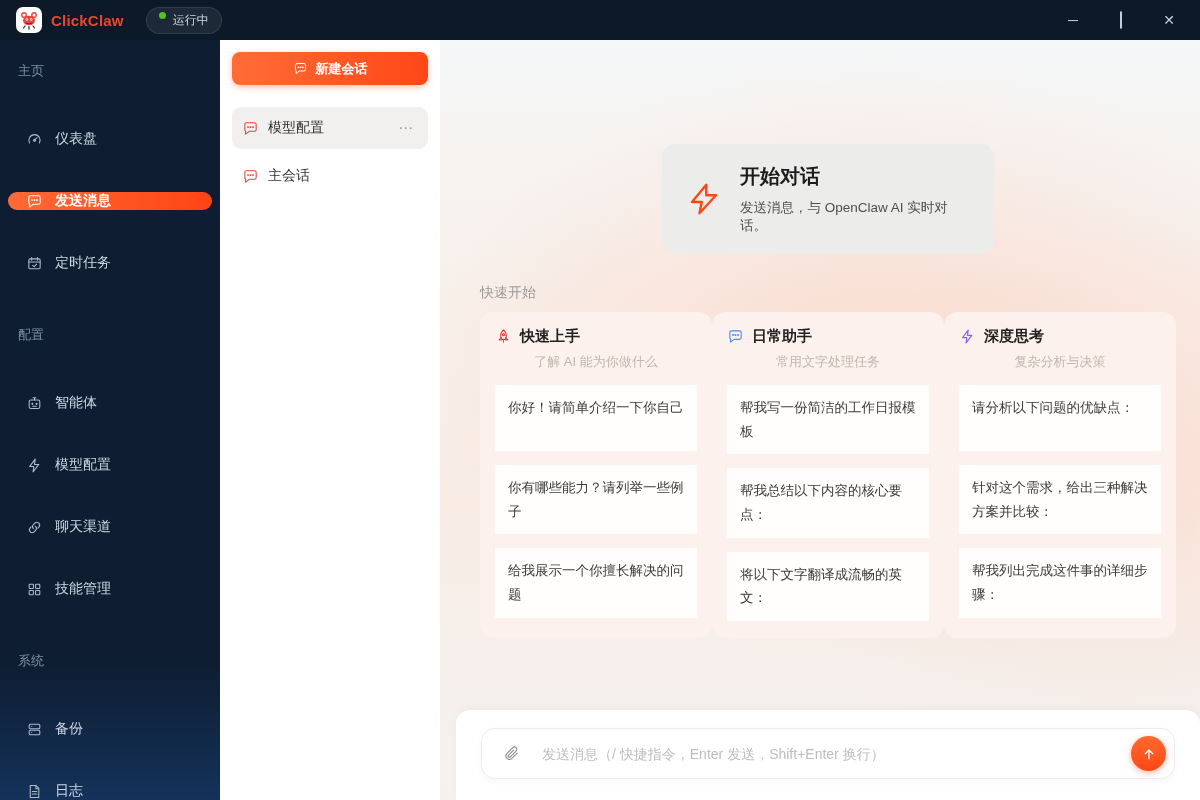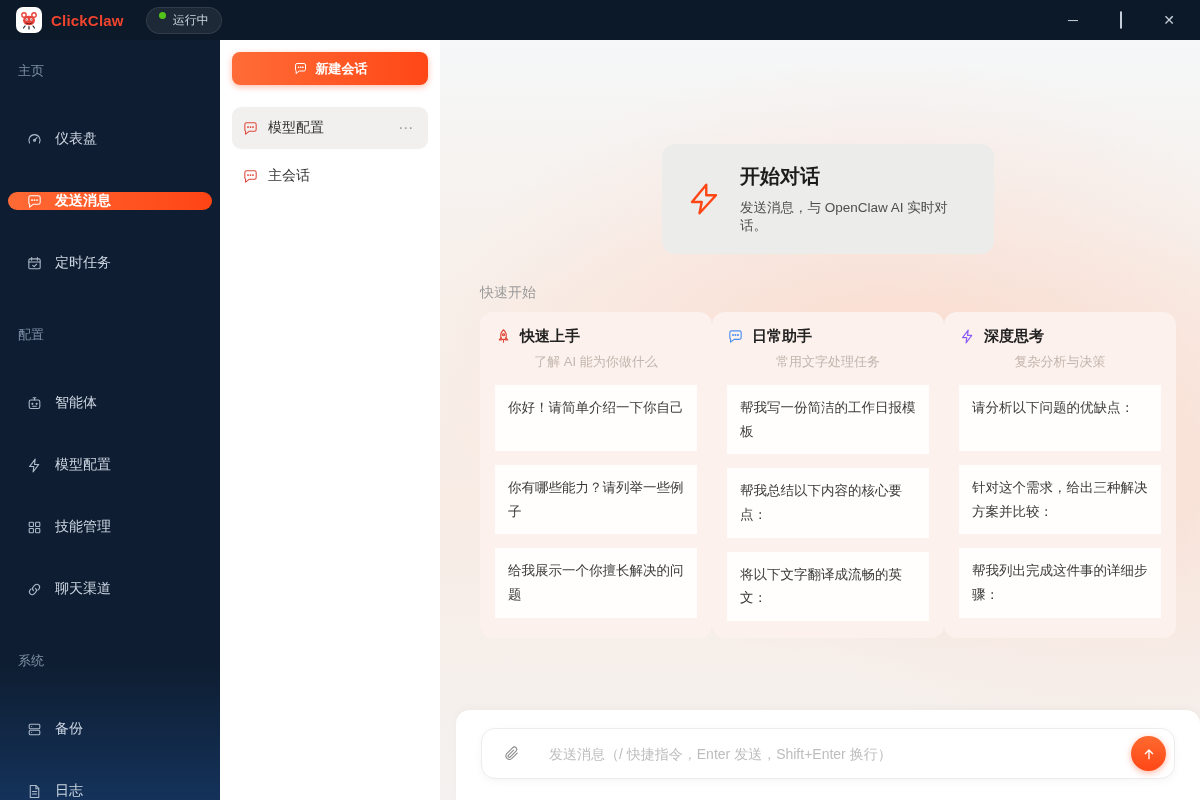--- a/index.html
+++ b/index.html
@@ -70,21 +70,21 @@
   .qcard-title { font-size:15px; font-weight:bold; color:#222; }
   .qcard-sub { font-size:13px; color:#c3b6ae; margin:7px 0 14px 0;text-align:center; }
   .prompt { background:rgba(255,255,255,.88); border-radius:0; padding:11px 13px; font-size:13.5px;
     line-height:1.75; color:#3a3a3a; cursor:pointer; margin-bottom:14px; min-height:66px; }
   .prompt:last-child { margin-bottom:0; }
 
   
   .composer-wrap { flex:0 0 90px; background:#ffffff; border-radius:14px 14px 0 0; padding:18px 25px 0 25px;
     box-shadow:0 -2px 10px rgba(0,0,0,.03); }
   .composer { height:51px; border:1px solid #ececec; border-radius:14px; background:#fff;
-    box-shadow:0 2px 8px rgba(0,0,0,.04); display:flex; align-items:center; padding:0 8px 0 16px; gap:25px; }
+    box-shadow:0 2px 8px rgba(0,0,0,.04); display:flex; align-items:center; padding:0 8px 0 16px; gap:18px; }
   .clip-btn { width:26px; height:26px; display:flex; align-items:center; justify-content:center; cursor:pointer; }
   .clip-btn svg { width:17px; height:17px; stroke:#8a8a8a; stroke-width:1.5; fill:none; stroke-linecap:round; stroke-linejoin:round; }
   .composer input { flex:1; border:none; outline:none; font-size:14px; color:#333; background:transparent;
     font-family:"Liberation Sans","DejaVu Sans",sans-serif; }
   .composer input::placeholder { color:#bdbdbd; }
   .send-btn { width:35px; height:35px; border-radius:50%; background:linear-gradient(180deg,#ff6a2f,#ff4716);
     display:flex; align-items:center; justify-content:center; cursor:pointer; box-shadow:0 2px 6px rgba(255,71,22,.4); }
   .send-btn svg { width:16px; height:16px; stroke:#fff; stroke-width:2; fill:none; stroke-linecap:round; stroke-linejoin:round; }
 </style>
 </head>
@@ -161,33 +161,33 @@
         <span>智能体</span>
       </div>
       <div class="side-item">
         <svg viewBox="0 0 24 24">
             <path d="M13 3L5 13.5h6L10 21l8-10.5h-6z"></path>
           </svg>
         <span>模型配置</span>
       </div>
       <div class="side-item">
         <svg viewBox="0 0 24 24">
+            <path d="M10.5 13.5a4 4 0 0 1 0-5.6l2.3-2.3a4 4 0 0 1 5.6 5.6l-1.6 1.6"></path>
+            <path d="M13.5 10.5a4 4 0 0 1 0 5.6l-2.3 2.3a4 4 0 0 1-5.6-5.6l1.6-1.6"></path>
+          </svg>
+        <span>聊天渠道</span>
+      </div>
+      <div class="side-item">
+        <svg viewBox="0 0 24 24">
             <rect x="4.5" y="4.5" width="6" height="6" rx="1"></rect>
             <rect x="13.5" y="4.5" width="6" height="6" rx="1"></rect>
             <rect x="4.5" y="13.5" width="6" height="6" rx="1"></rect>
             <rect x="13.5" y="13.5" width="6" height="6" rx="1"></rect>
           </svg>
         <span>技能管理</span>
-      </div>
-      <div class="side-item">
-        <svg viewBox="0 0 24 24">
-            <path d="M10.5 13.5a4 4 0 0 1 0-5.6l2.3-2.3a4 4 0 0 1 5.6 5.6l-1.6 1.6"></path>
-            <path d="M13.5 10.5a4 4 0 0 1 0 5.6l-2.3 2.3a4 4 0 0 1-5.6-5.6l1.6-1.6"></path>
-          </svg>
-        <span>聊天渠道</span>
       </div>
 
       <div class="side-section-label">系统</div>
 
       <div class="side-item">
         <svg viewBox="0 0 24 24">
             <rect x="4.5" y="4.5" width="15" height="6.5" rx="1.5"></rect>
             <rect x="4.5" y="13" width="15" height="6.5" rx="1.5"></rect>
             <path d="M8 7.7h.01M8 16.2h.01"></path>
           </svg>

